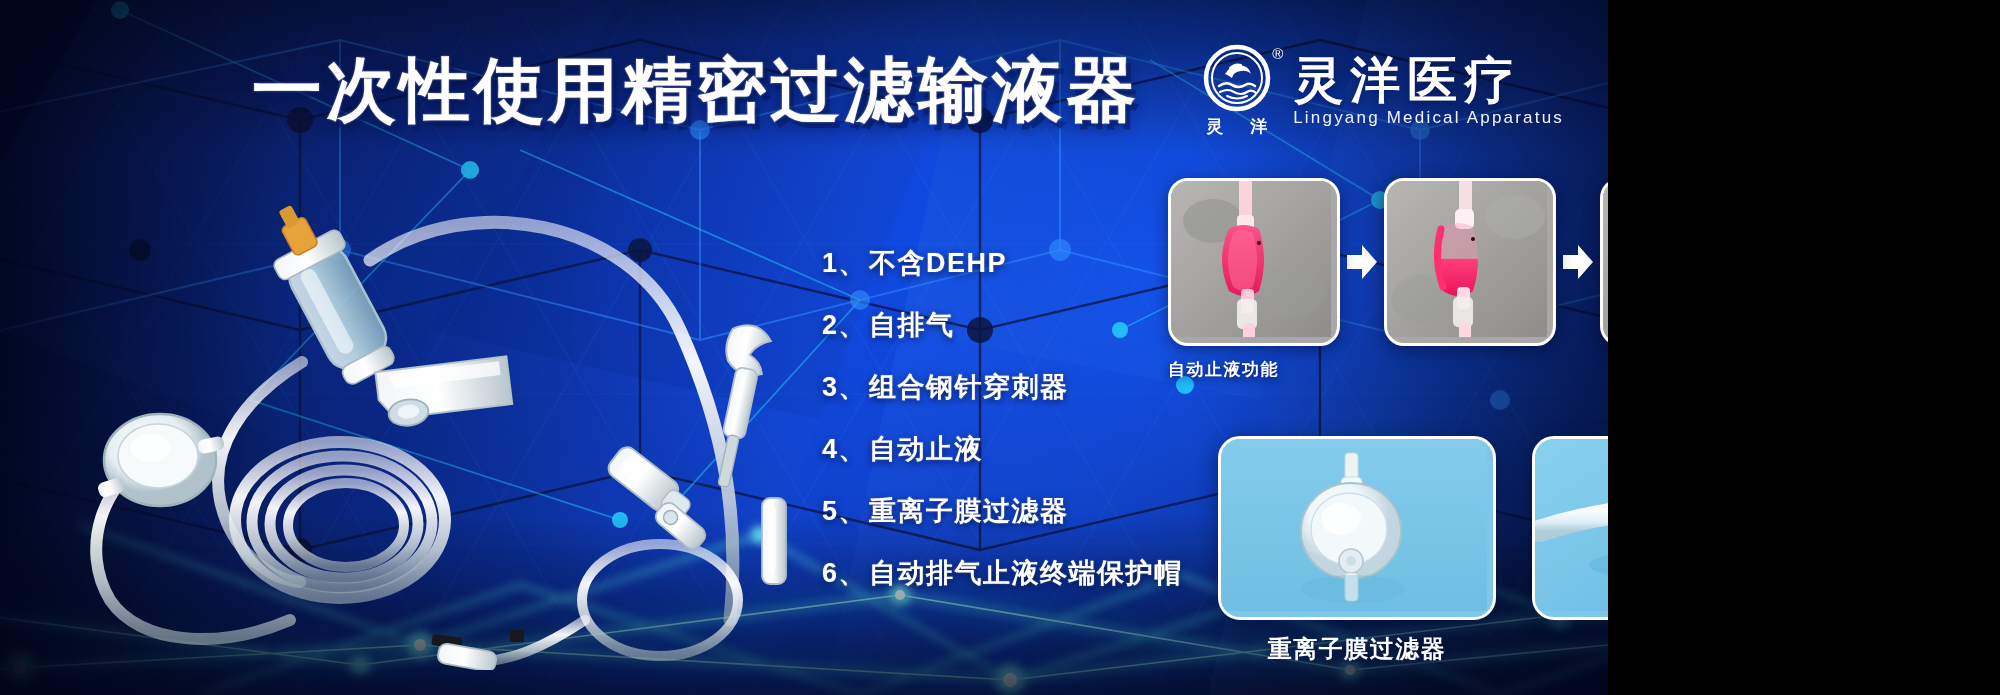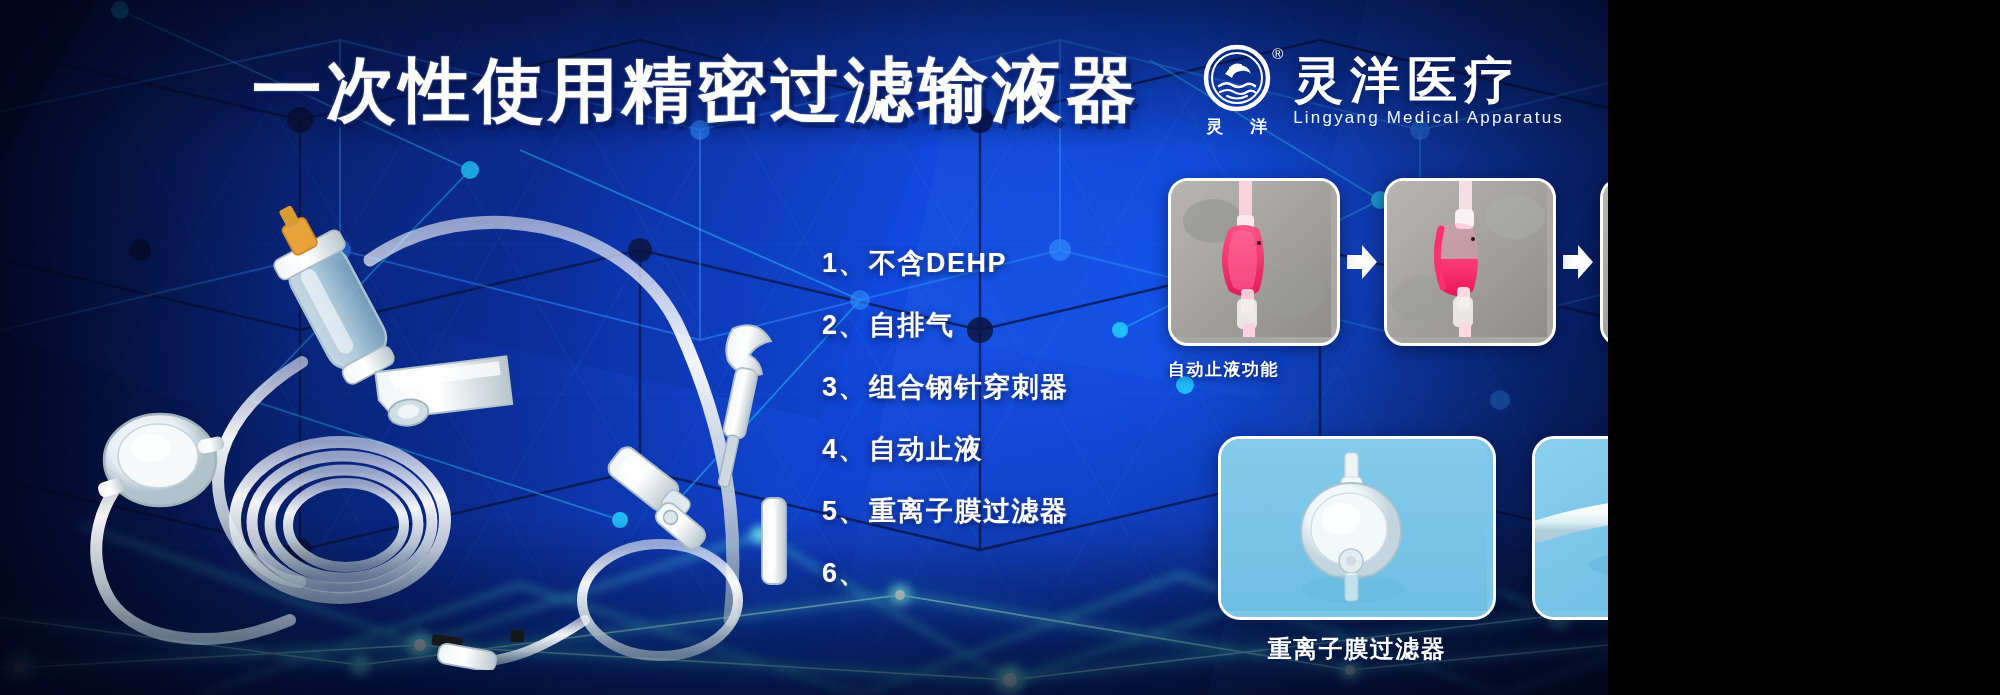--- a/index.html
+++ b/index.html
@@ -377,20 +377,21 @@
     <div class="feature">
       <span class="idx">4、</span>
       <span>自动止液</span>
     </div>
     <div class="feature">
       <span class="idx">5、</span>
       <span>重离子膜过滤器</span>
     </div>
     <div class="feature">
       <span class="idx">6、</span>
+      <span>自动排气止液终端保护帽</span>
     </div>
   </div>
 
   <div class="seq">
 
     <div class="seq-card">
       <svg width="160" height="156" viewBox="0 0 160 156">
         <defs>
           <linearGradient id="grayBg" x1="0" y1="0" x2="1" y2="1">
             <stop offset="0%" stop-color="#b7b6b3"></stop>

